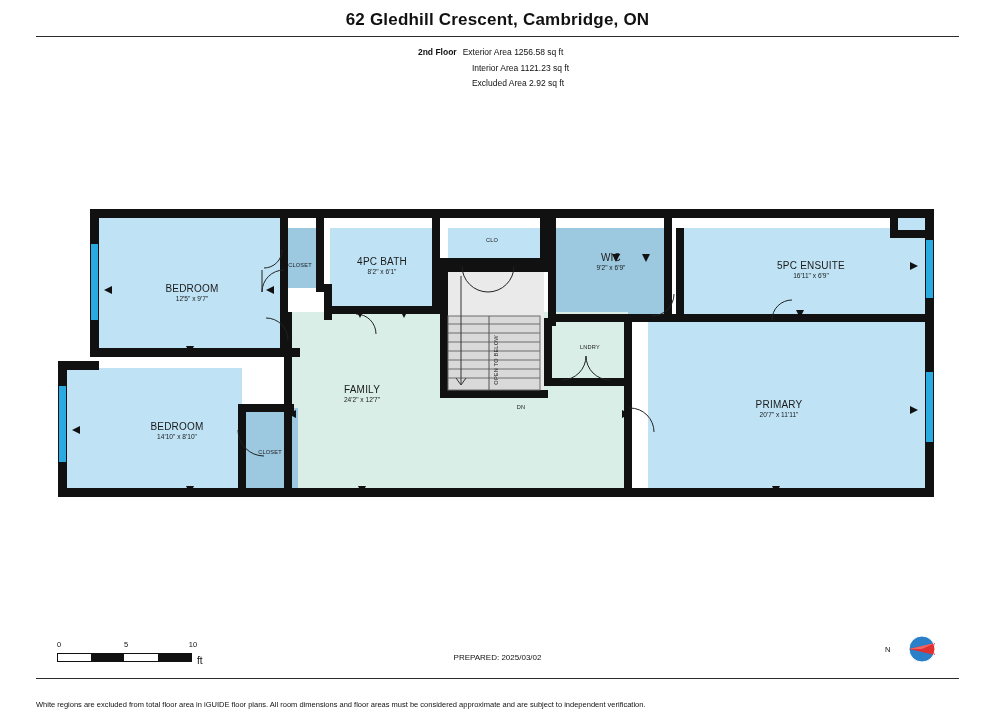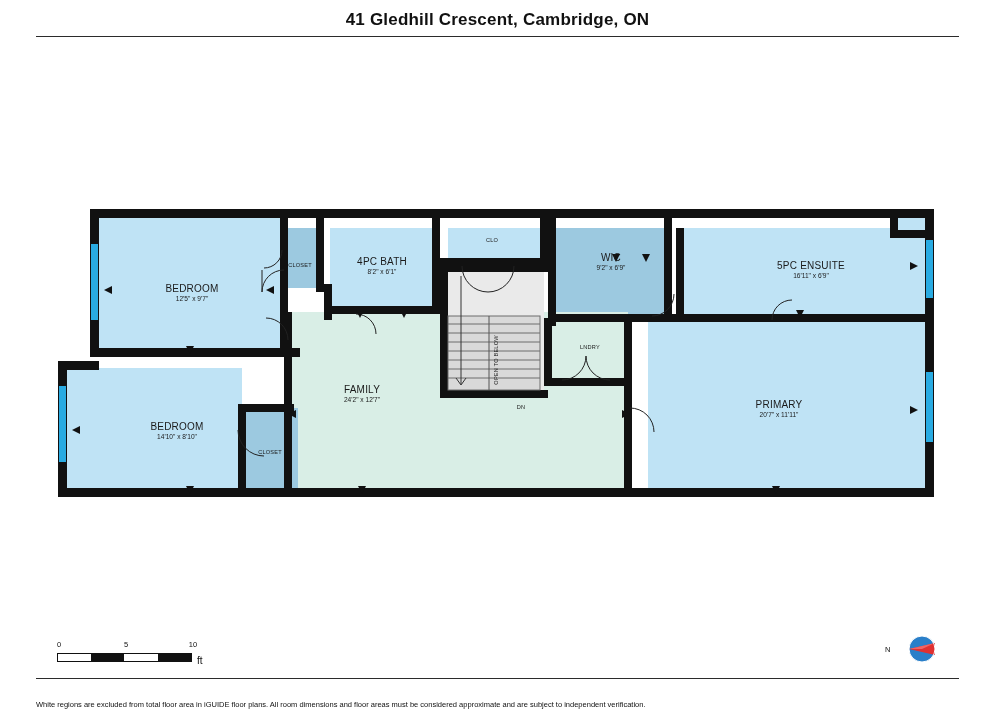--- a/index.html
+++ b/index.html
@@ -161,23 +161,32 @@
     font-size: 7.5px;
     color: #111;
     margin-top: 16px;
   }
 </style>
 </head>
 <body>
 
 <div class="page">
 
-  <div class="title">41 Gledhill Crescent, Cambridge, ON</div>
+  <div class="title">62 Gledhill Crescent, Cambridge, ON</div>
   <div class="title-rule"></div>
 
+  <div class="meta">
+    <span class="meta-inner">
+      <span class="meta-row meta-line1">
+        <span class="floor-label">2nd Floor</span><span>Exterior Area 1256.58 sq ft</span>
+      </span>
+      <span class="meta-row meta-line2">Interior Area 1121.23 sq ft</span>
+      <span class="meta-row meta-line3">Excluded Area 2.92 sq ft</span>
+    </span>
+  </div>
 
   <svg class="plan" viewBox="0 0 995 720">
 
     <rect x="98" y="216" width="188" height="132" fill="#bfe3f5"></rect>
 
     <rect x="286" y="228" width="36" height="60" fill="#9cc9e0"></rect>
 
     <rect x="330" y="228" width="108" height="82" fill="#bfe3f5"></rect>
 
     <rect x="448" y="228" width="92" height="36" fill="#bfe3f5"></rect>
@@ -380,20 +389,21 @@
 
   <div class="scale-tick" style="left:59px;">0</div>
   <div class="scale-tick" style="left:126px;">5</div>
   <div class="scale-tick" style="left:193px;">10</div>
   <div class="scalebar">
     <i style="left:33px;width:33px;"></i>
     <i style="left:100px;width:33px;"></i>
   </div>
   <div class="scale-unit">ft</div>
 
+  <div class="prepared">PREPARED: 2025/03/02</div>
 
   <div class="compass">
     <span class="n">N</span>
     <svg width="70" height="30" viewBox="0 0 70 30">
       <circle cx="37" cy="15" r="13" fill="#2a7fc9"></circle>
       <polygon points="24,15 50,9 50,21" fill="#e03131"></polygon>
       <polygon points="24,15 50,9 37,15" fill="#f06565"></polygon>
       <circle cx="37" cy="15" r="13" fill="none" stroke="#ffffff" stroke-width="1"></circle>
     </svg>
   </div>

